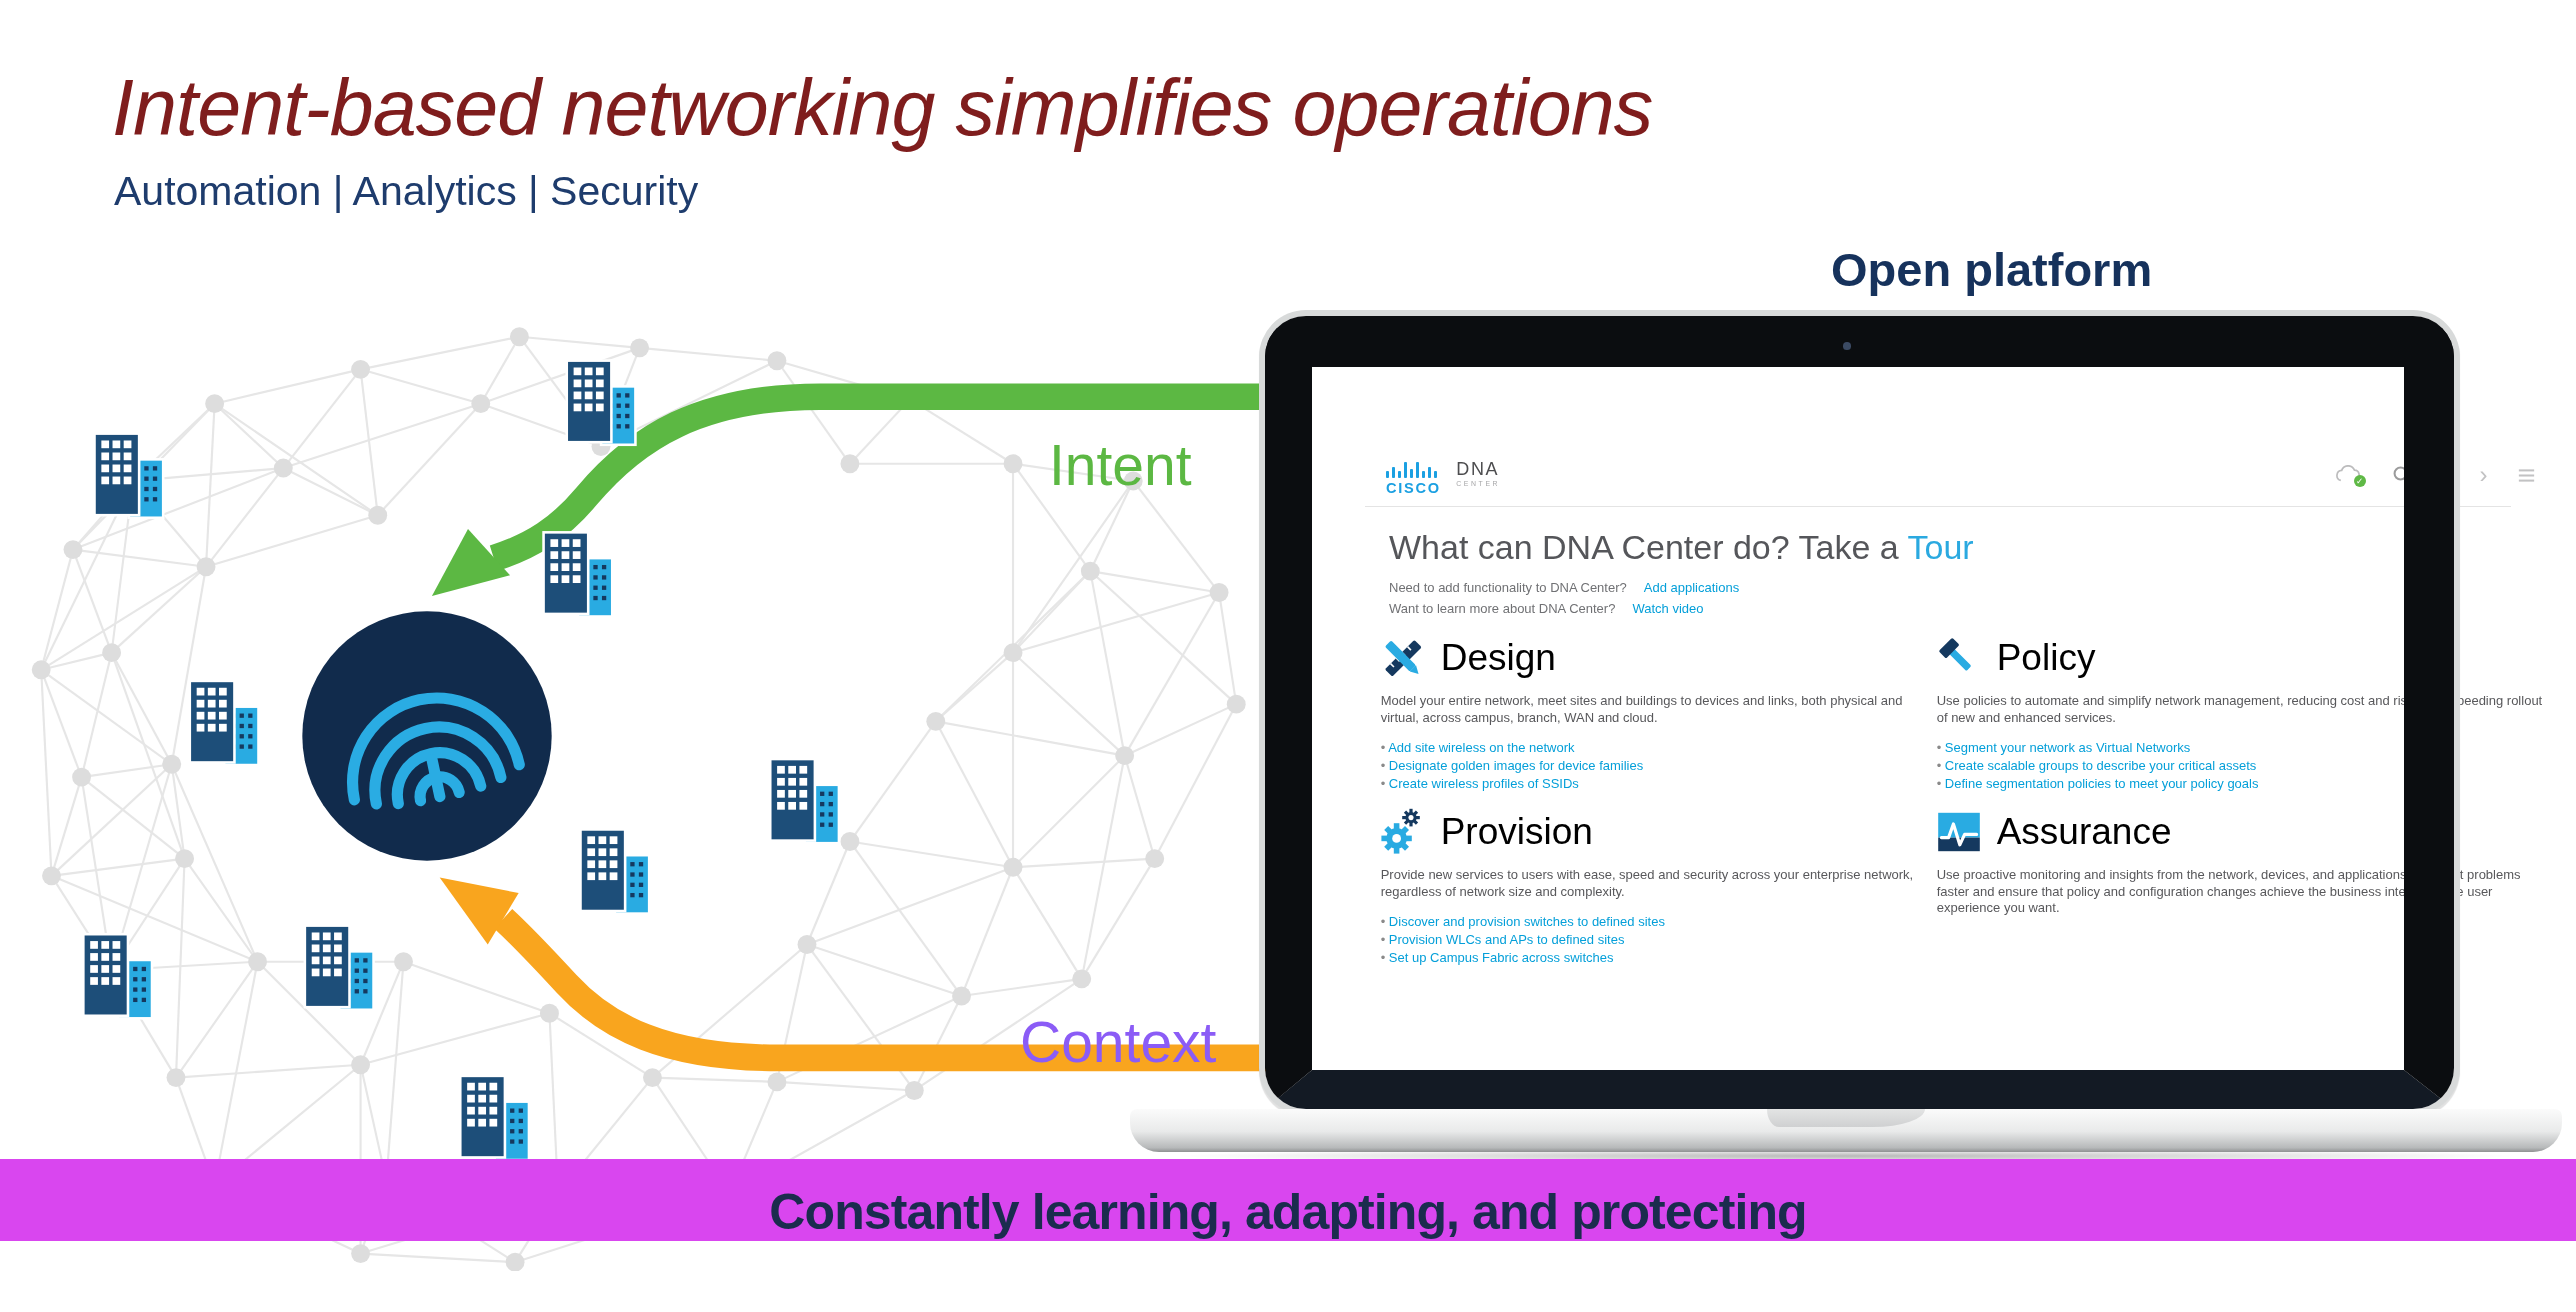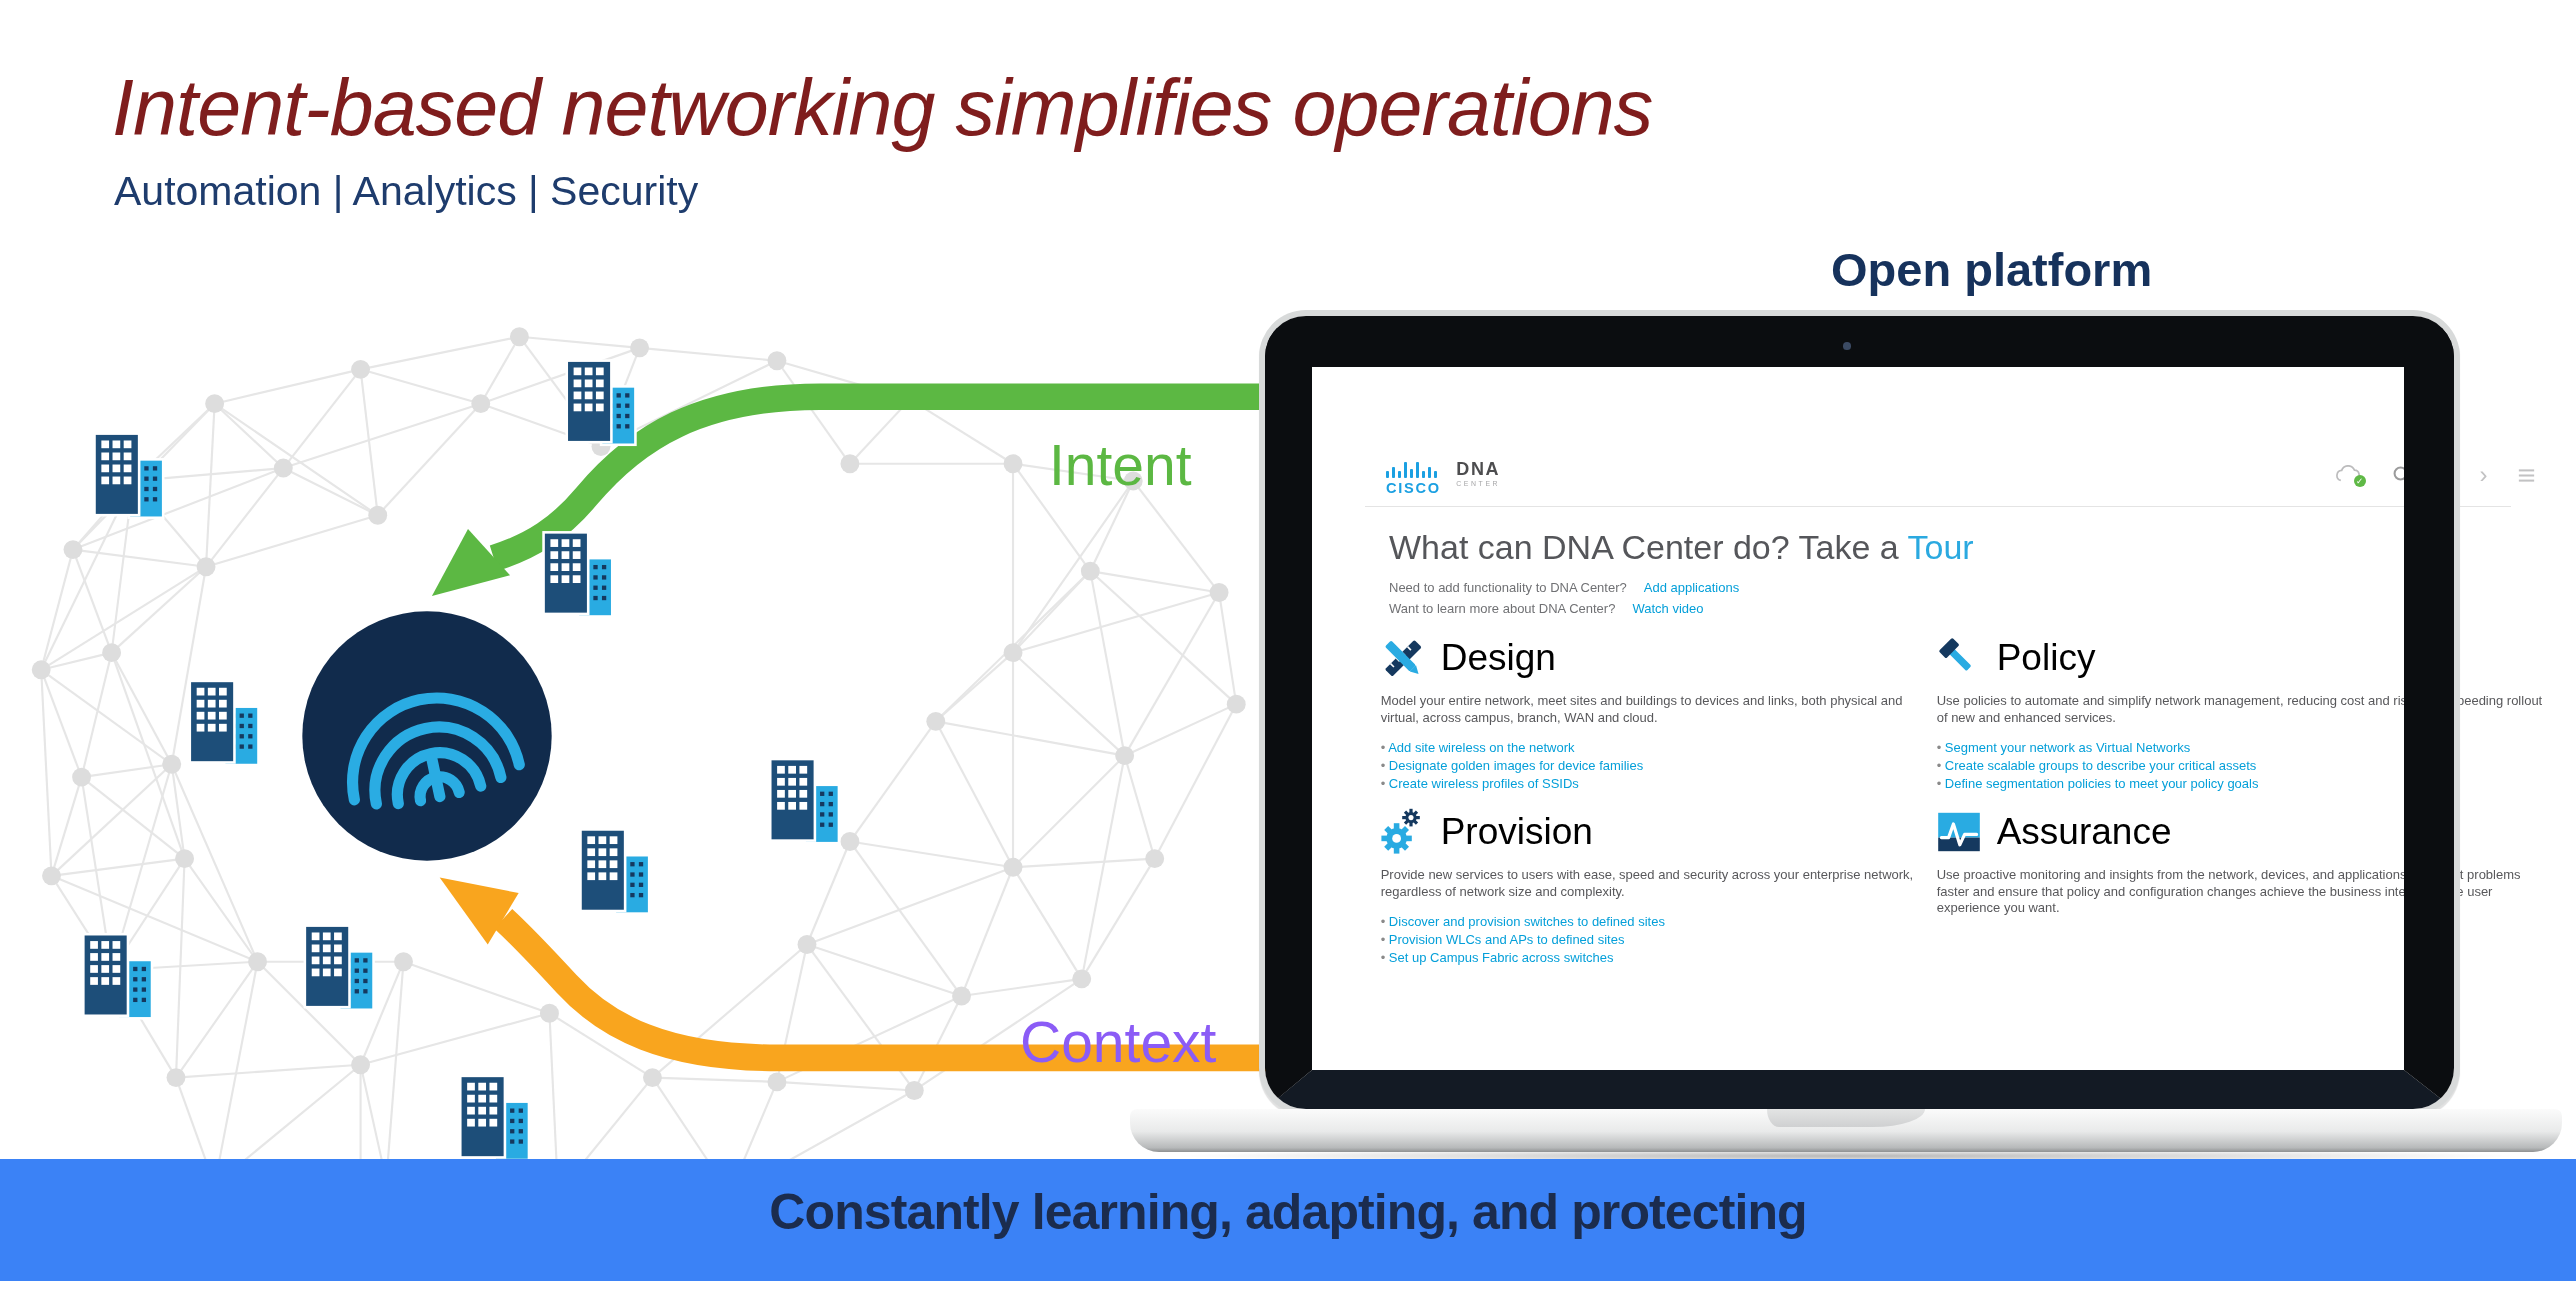--- a/index.html
+++ b/index.html
@@ -8,38 +8,38 @@
   .abs{position:absolute;}
 
   
   .title{left:112px;top:62px;font-size:79px;font-weight:500;color:#7f1d1d;letter-spacing:-0.9px;font-style:italic;}
   .subtitle{left:114px;top:168px;font-size:41px;font-weight:500;color:#1e3c6d;}
   .open-platform{left:1831px;top:242px;font-size:47px;font-weight:700;color:#16325c;}
   .intent-label{left:1049px;top:432px;font-size:57px;font-weight:500;color:#5cb843;}
   .context-label{left:1020px;top:969px;font-size:57px;font-weight:500;color:#8b5cf6;margin-top:40px;}
 
   
-  .footer-bar{left:0;top:1159px;width:2576px;height:122px;background:#3b82f6;}
+  .footer-bar{left:0;top:1159px;width:2576px;height:82px;background:#d946ef;}
   .footer-text{width:100%;text-align:center;line-height:107px;font-size:50px;font-weight:700;
                color:#1b2c4e;letter-spacing:-0.9px;}
 
   
   #mesh{left:0;top:309px;z-index:1;}
   #arrows{left:0;top:0;z-index:2;}
   #buildings{left:0;top:0;z-index:3;}
   #fingerprint{left:298px;top:607px;z-index:4;}
   .label-layer{z-index:9;}
 
   
   .shot{left:1312px;top:367px;width:1247px;height:704px;background:#fff;z-index:5;color:#58585b;}
   .shot-logo{left:74px;top:94px;display:flex;align-items:flex-start;gap:15.5px;}
   .cisco-bars{display:flex;align-items:flex-end;gap:2.6px;height:17px;}
   .cisco-bars span{display:block;width:3.4px;background:#1ba0e2;border-radius:0.9px;}
   .cisco-word{font-size:14.6px;font-weight:700;letter-spacing:1.7px;color:#1ba0e2;margin-top:1.7px;text-align:center;}
-  .product-word{font-size:18px;font-weight:700;letter-spacing:1.7px;color:#4d4d4f;line-height:17px;}
+  .product-word{font-size:18px;font-weight:400;letter-spacing:1.7px;color:#4d4d4f;line-height:17px;}
   .product-sub{font-size:6.9px;letter-spacing:2.6px;color:#a6a6a8;margin-top:1.7px;}
   .shot-hr{left:53px;top:139px;width:1146px;height:0.9px;background:#e4e4e4;}
   .hdr-icons{top:98px;left:1022px;display:flex;align-items:center;gap:29px;color:#bcbcbd;}
   .hero{left:77px;top:161px;font-size:34px;color:#55565a;}
   .hero a{color:#2aa9e0;text-decoration:none;}
   .prompt{left:77px;font-size:13px;color:#707174;}
   .p0{top:213px;} .p1{top:234px;}
   .prompt a{color:#049fd9;text-decoration:none;margin-left:17px;}
 
   .sec{position:absolute;width:556px;}

